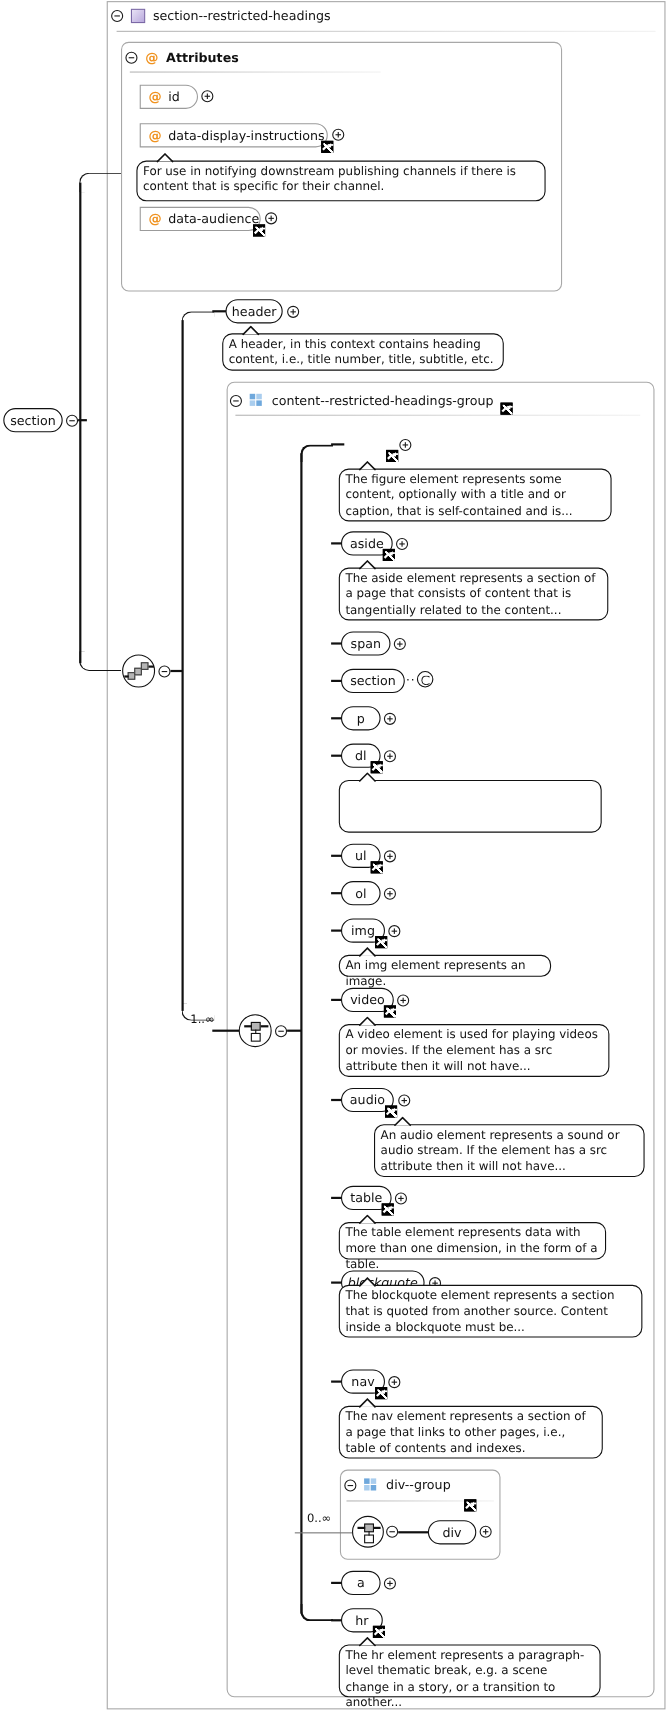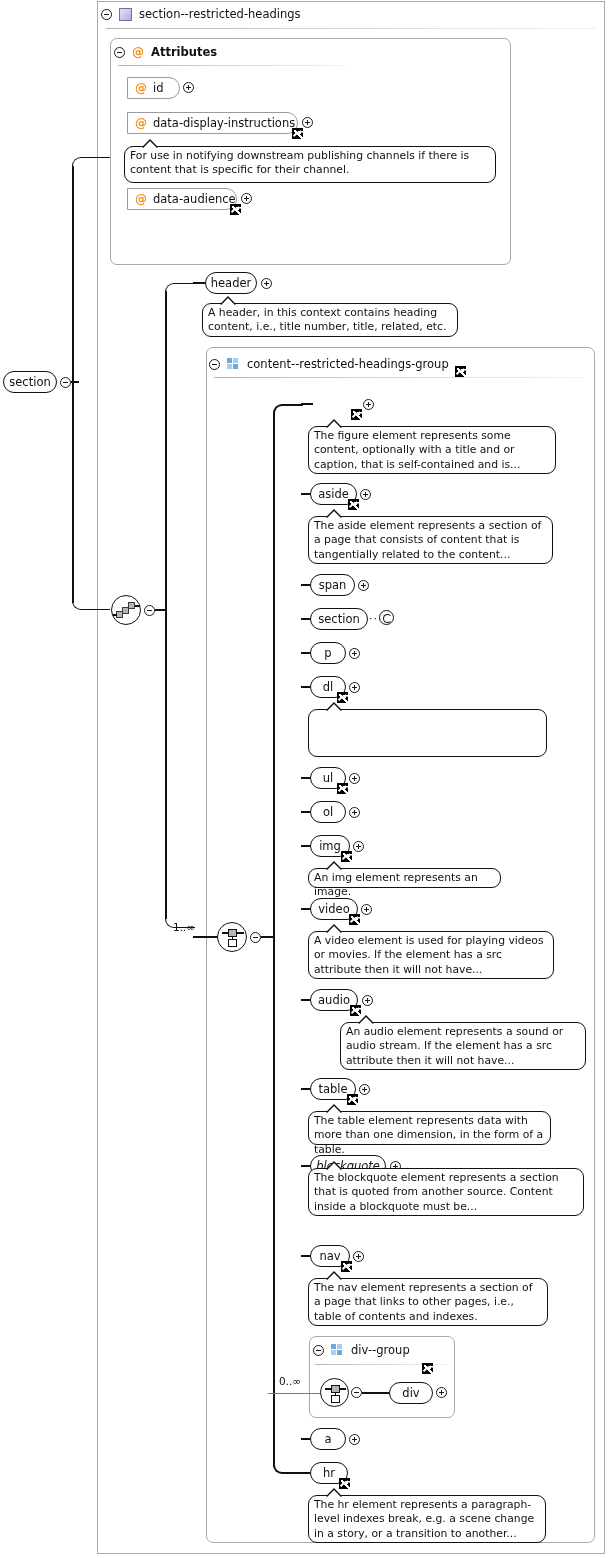--- a/index.html
+++ b/index.html
@@ -296,21 +296,21 @@
   <div class="ln h" style="left:193px; top:282px; width:15px;"></div>
   <div class="node elem" style="left:205px; top:272px; width:52px;">
     <span>header</span>
   </div>
   <span class="circ plus abs" style="left:261px; top:278px;"></span>
   <div class="doc" style="left:202px; top:303px; width:256px; height:34px;">
     <span class="tail"></span>
     <svg class="tailline" viewBox="0 0 16 9">
       <path d="M0.6 8.4 L8 1 L15.4 8.4" fill="none" stroke="#111" stroke-width="1.4"></path>
     </svg>
-    <span>A header, in this context contains heading content, i.e., title number, title, related, etc.</span>
+    <span>A header, in this context contains heading content, i.e., title number, title, subtitle, etc.</span>
   </div>
 
   <div class="frame rounded" style="left:206px; top:347px; width:389px; height:1196px;"></div>
   <div class="frame-rule" style="left:214px; top:377px; width:368px;"></div>
   <div class="frame-hdr" style="left:209px; top:357px;">
     <span class="circ"></span>
     <span class="ico-group">
         <i class="a"></i>
         <i class="b"></i>
         <i class="c"></i>
@@ -572,16 +572,16 @@
   </div>
   <span class="linkbadge" style="left:339px; top:1478px;">
       <i></i>
       <u></u>
     </span>
   <div class="doc" style="left:308px; top:1495px; width:238px; height:48px;">
     <span class="tail"></span>
     <svg class="tailline" viewBox="0 0 16 9">
       <path d="M0.6 8.4 L8 1 L15.4 8.4" fill="none" stroke="#111" stroke-width="1.4"></path>
     </svg>
-    <span>The hr element represents a paragraph-level indexes break, e.g. a scene change in a story, or a transition to another...</span>
+    <span>The hr element represents a paragraph-level thematic break, e.g. a scene change in a story, or a transition to another...</span>
   </div>
 
 </div>
 
 </body></html>

